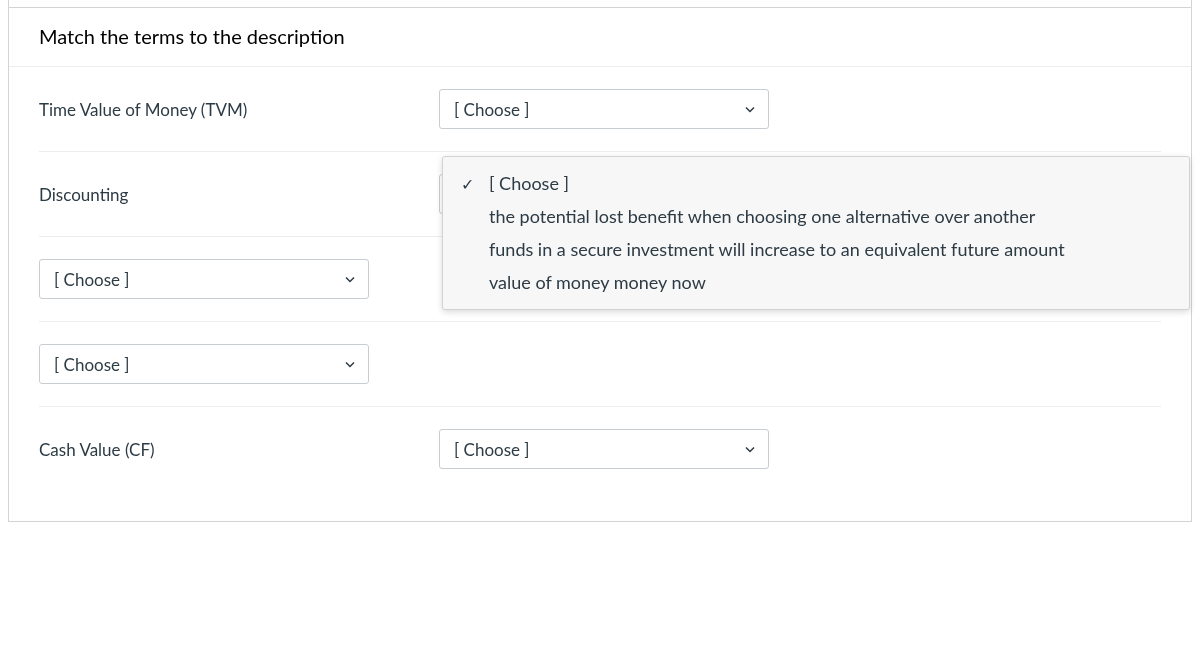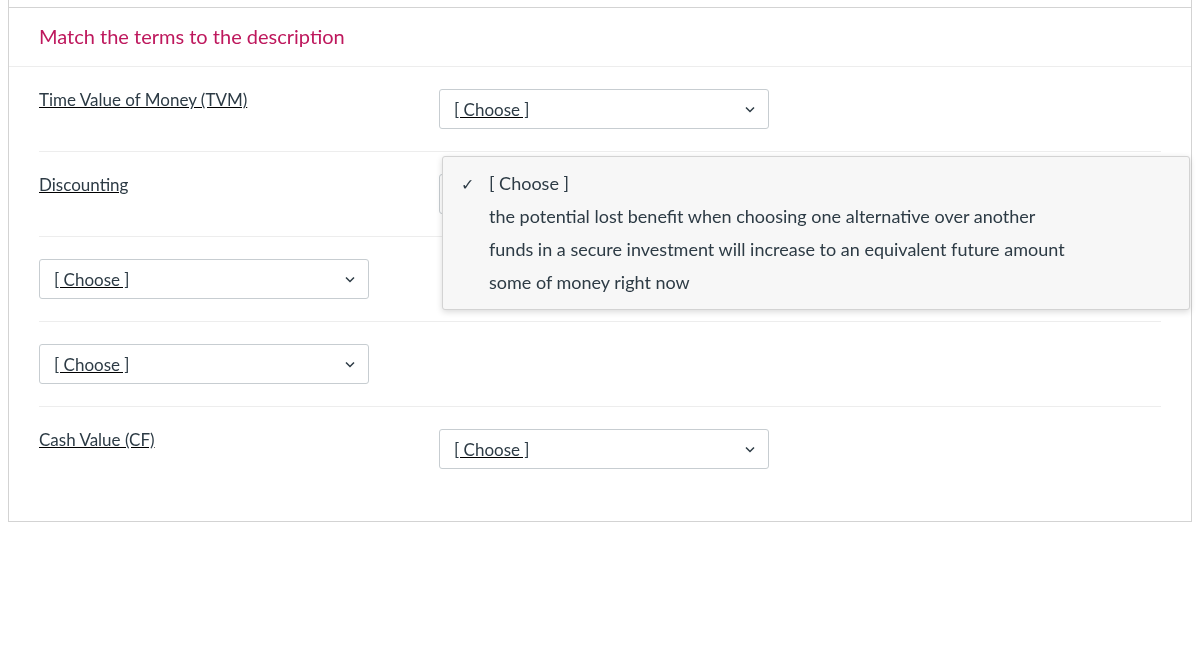--- a/index.html
+++ b/index.html
@@ -26,32 +26,31 @@
       border-top: 1px solid #d3d3d3;
       margin: 0 8px;
       position: absolute;
       top: 7px;
       left: 0;
       right: 0;
     }
     .question-header {
       padding: 24px 30px 18px 30px;
       font-size: 20px;
-      color: #be185d;
+      color: #000000;
       border-bottom: 1px solid #ededed;
     }
     .match-rows {
       padding: 0 30px 30px 30px;
     }
     .match-row {
       display: flex;
-      align-items: flex-start;
+      align-items: center;
       border-bottom: 1px solid #ededed;
       padding: 22px 0;
-      text-decoration: underline;
     }
     .match-row:last-child {
       border-bottom: none;
     }
     .term-label {
       width: 400px;
       flex-shrink: 0;
       font-size: 17px;
       color: #2d3b45;
     }
@@ -200,15 +199,15 @@
     <span class="check">✓</span>
     <span>[ Choose ]</span>
   </div>
   <div class="dropdown-option">
     <span>the potential lost benefit when choosing one alternative over another</span>
   </div>
   <div class="dropdown-option">
     <span>funds in a secure investment will increase to an equivalent future amount</span>
   </div>
   <div class="dropdown-option">
-    <span>some of money right now</span>
+    <span>value of money money now</span>
   </div>
 </div>
 
 </body></html>

